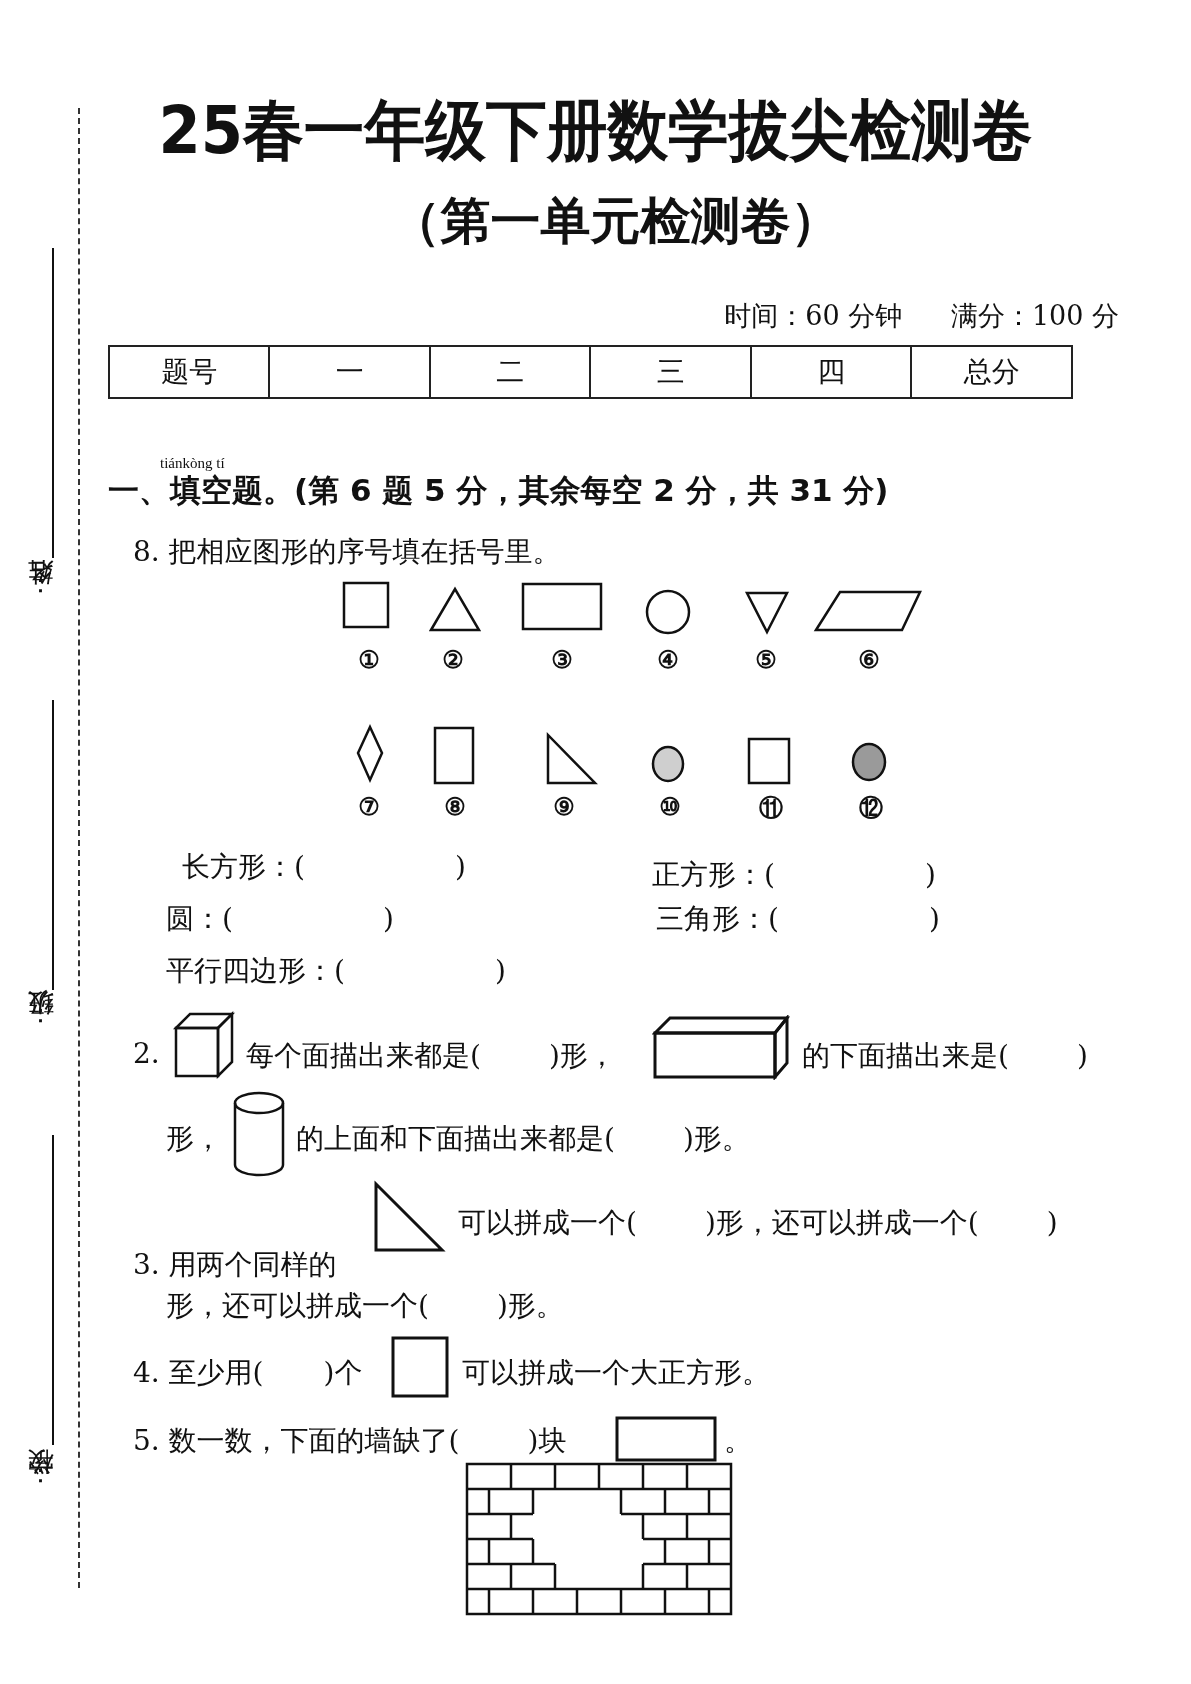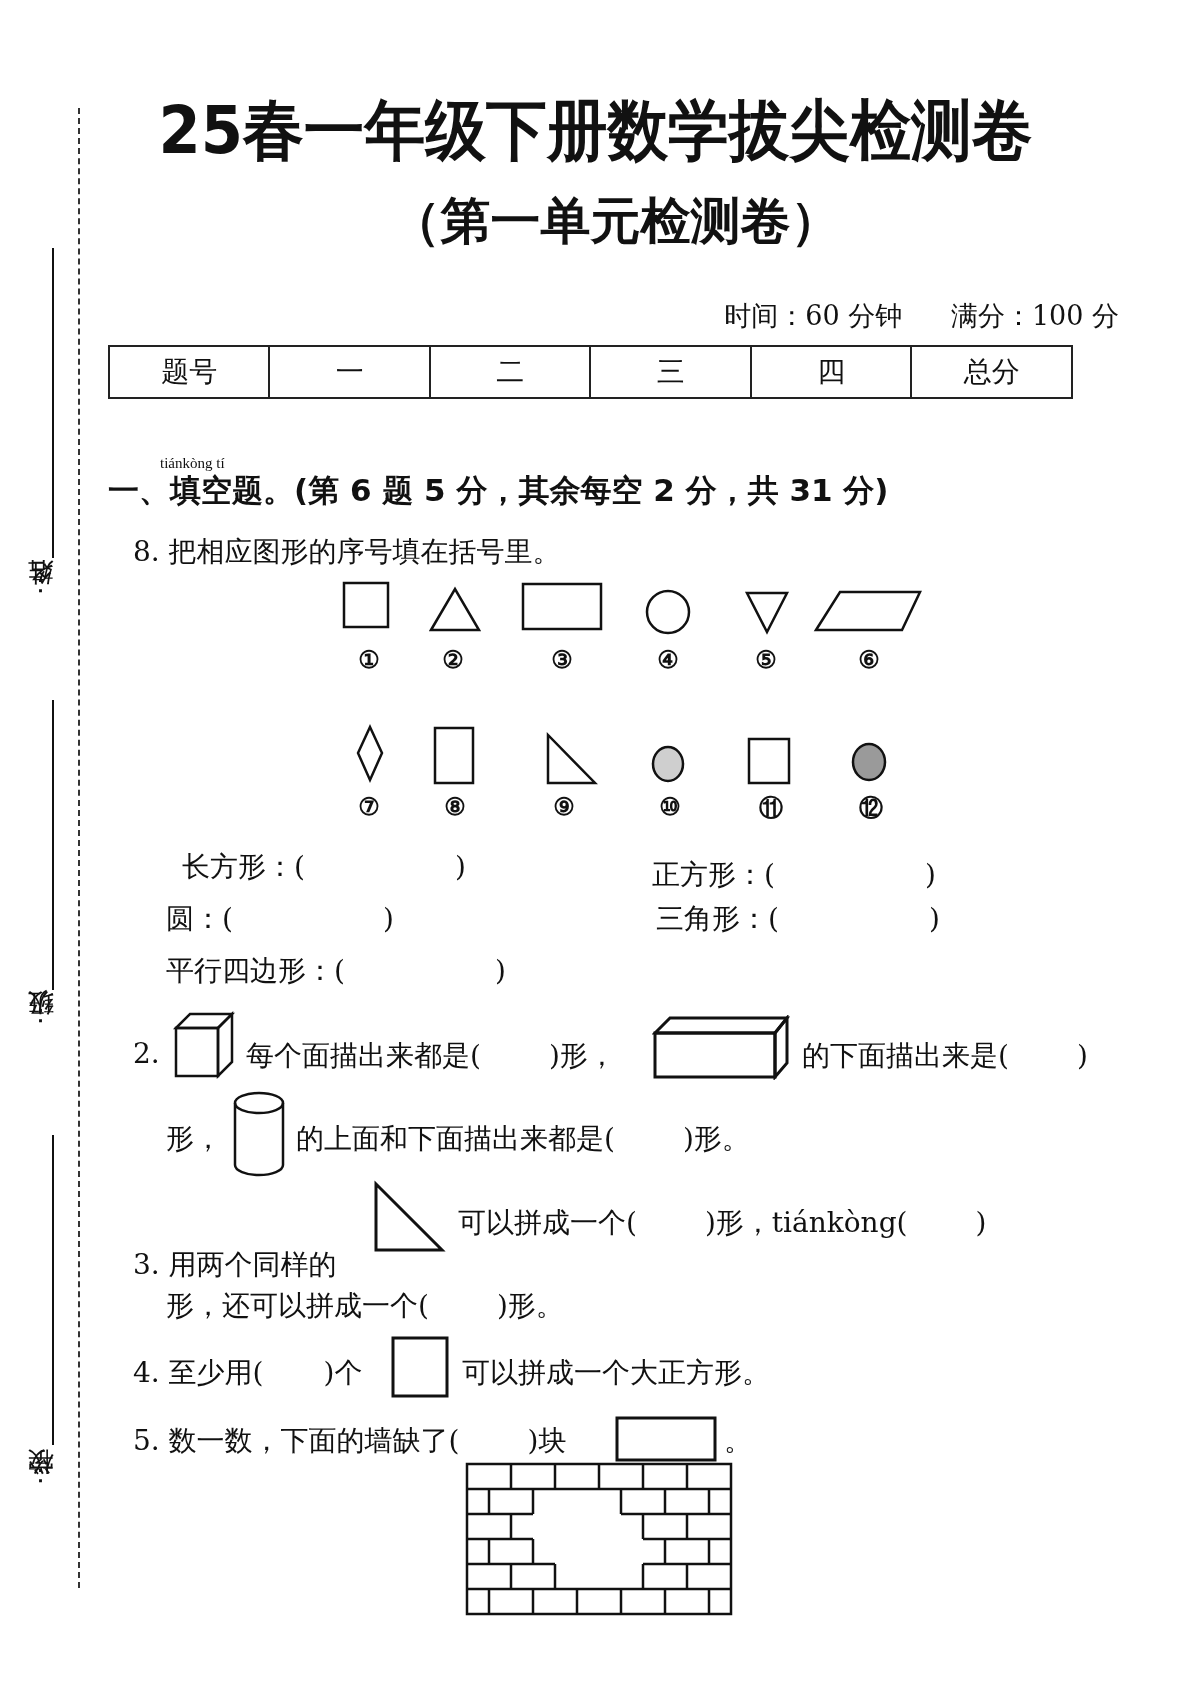--- a/index.html
+++ b/index.html
@@ -131,21 +131,21 @@
 </svg>
 <div class="abs q" style="left:296px;top:1120px;">
   <span>的上面和下面描出来都是(</span><span class="blank" style="width:68px;"></span><span>)形。</span>
 </div>
 
 <div class="abs q" style="left:133px;top:1204px;margin-top:42px;">3. 用两个同样的</div>
 <svg class="abs" style="left:372px;top:1180px;" width="75" height="75">
   <polygon points="4,4 4,70 70,70" fill="none" stroke="#111" stroke-width="3"></polygon>
 </svg>
 <div class="abs q" style="left:458px;top:1204px;">
-  <span>可以拼成一个(</span><span class="blank" style="width:68px;"></span><span>)形，tiánkòng(</span><span class="blank" style="width:68px;"></span><span>)</span>
+  <span>可以拼成一个(</span><span class="blank" style="width:68px;"></span><span>)形，还可以拼成一个(</span><span class="blank" style="width:68px;"></span><span>)</span>
 </div>
 <div class="abs q" style="left:166px;top:1287px;">
   <span>形，还可以拼成一个(</span><span class="blank" style="width:68px;"></span><span>)形。</span>
 </div>
 
 <div class="abs q" style="left:133px;top:1354px;">
   <span>4. 至少用(</span><span class="blank" style="width:60px;"></span><span>)个</span>
 </div>
 <svg class="abs" style="left:390px;top:1335px;" width="60" height="65">
   <rect x="3" y="3" width="54" height="58" fill="none" stroke="#111" stroke-width="3"></rect>

